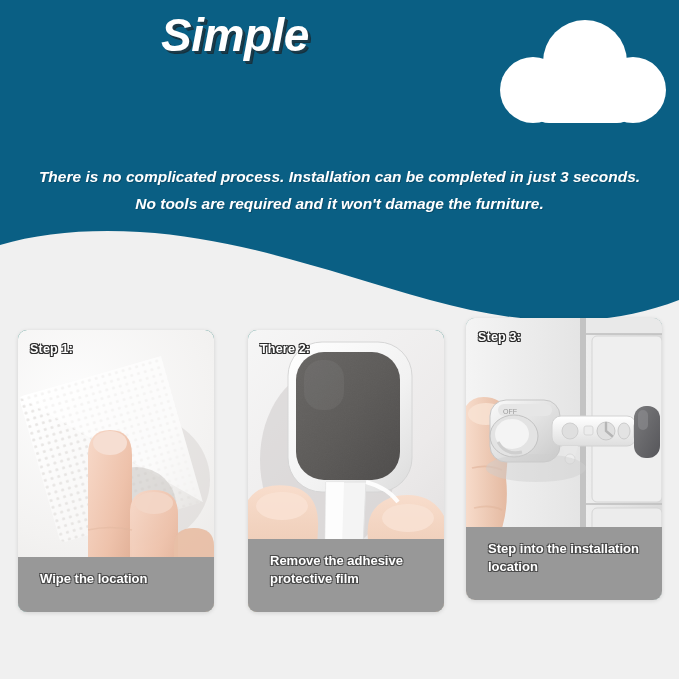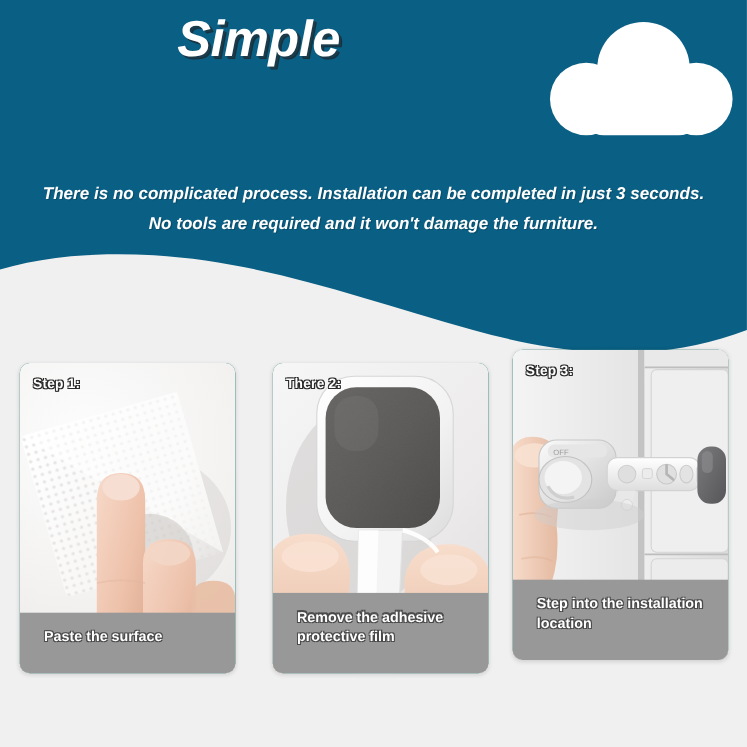--- a/index.html
+++ b/index.html
@@ -175,21 +175,21 @@
           <ellipse cx="136" cy="173" rx="19" ry="11" fill="#f3d6c7" opacity="0.9"></ellipse>
 
           <path d="M156,282 L156,215 Q156,198 176,198 Q196,198 196,216 L196,282 Z" fill="#e8bfa6" opacity="0.95"></path>
 
           <path d="M70,240 Q92,234 114,240" stroke="#e0b49c" stroke-width="2" fill="none" opacity="0.7"></path>
           <path d="M70,200 Q92,195 114,200" stroke="#e2b79f" stroke-width="1.5" fill="none" opacity="0.5"></path>
         </svg>
       </div>
 
       <div class="step-tag">Step 1:</div>
-      <div class="card-label">Paste the surface</div>
+      <div class="card-label">Wipe the location</div>
     </div>
 
     <div class="card" style="left:248px; top:330px; width:196px; height:282px;">
 
       <div class="scene">
         <div class="s2-bg"></div>
         <svg width="196" height="282" viewBox="0 0 196 282" style="position:absolute;inset:0;">
           <defs>
             <linearGradient id="body2" x1="0" y1="0" x2="1" y2="1">
               <stop offset="0%" stop-color="#ffffff"></stop>

